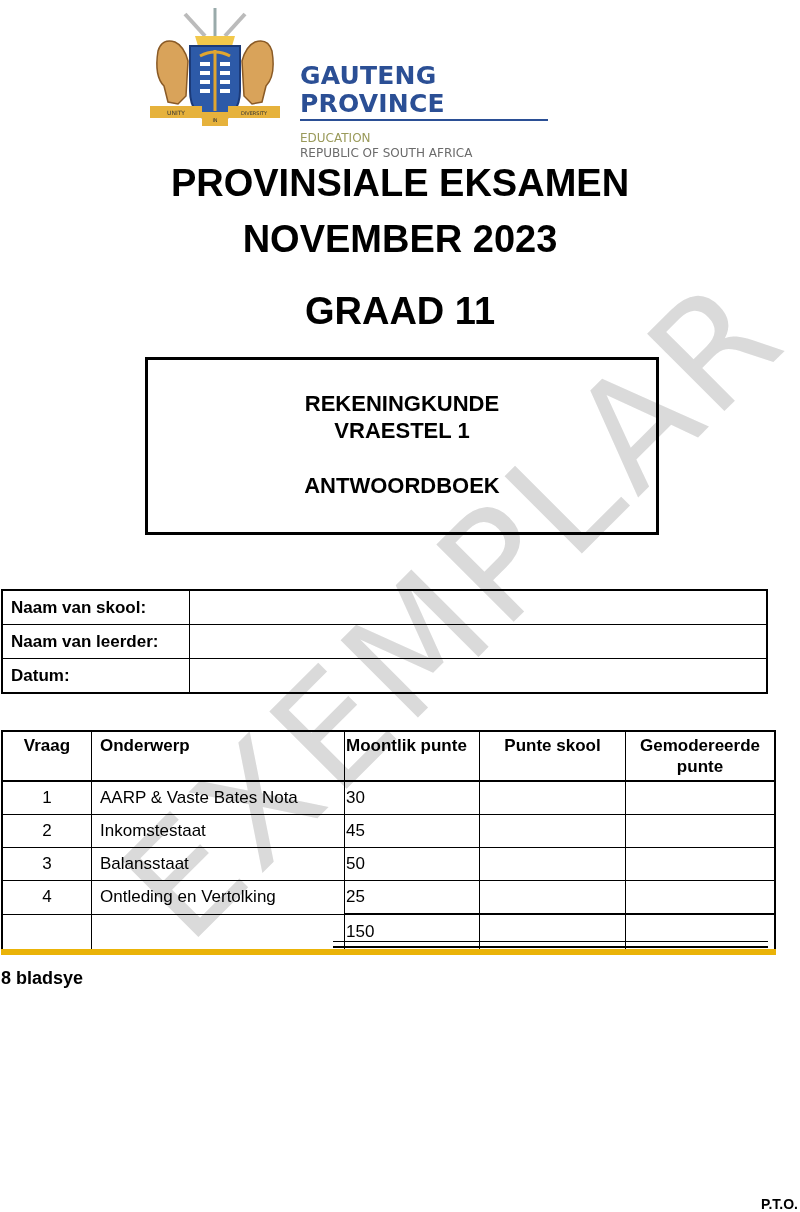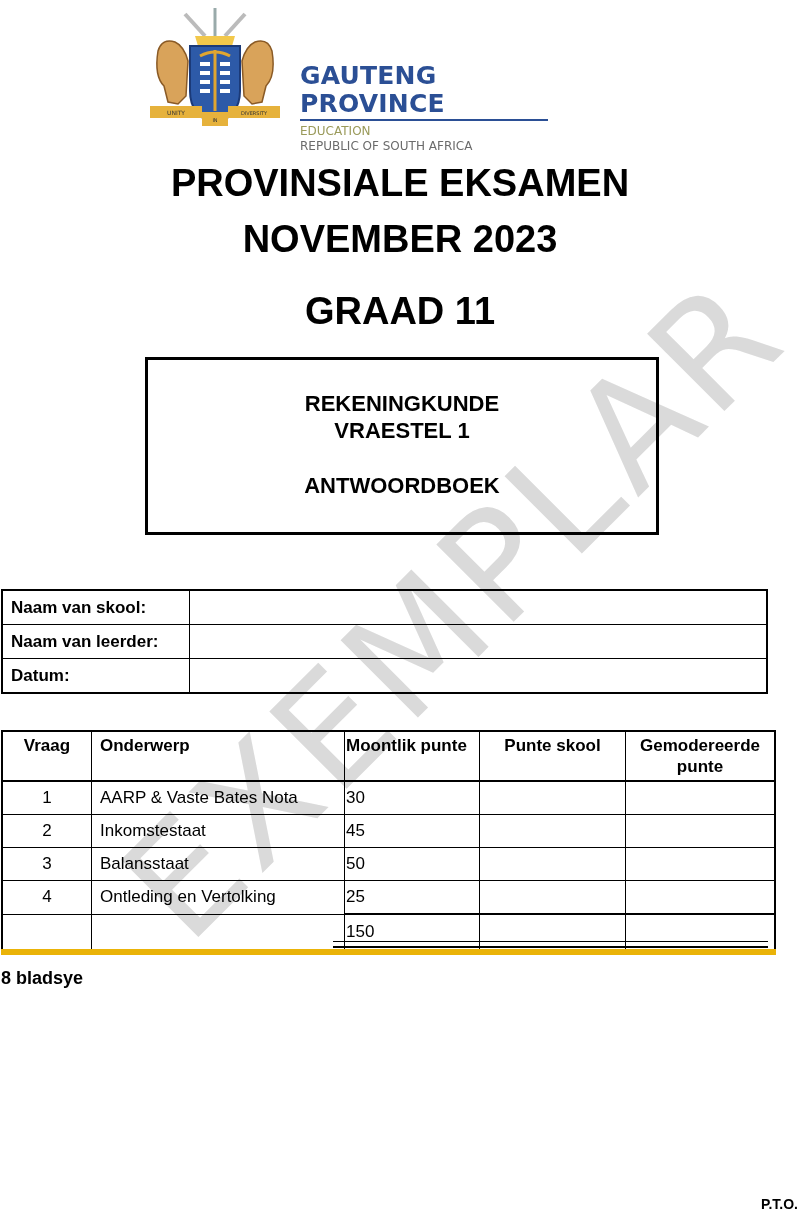--- a/index.html
+++ b/index.html
@@ -6,21 +6,21 @@
   body { width:800px; height:1212px; position:relative; overflow:hidden;
          font-family:"Liberation Sans", sans-serif; color:#000; }
 
   
   .logo { position:absolute; left:140px; top:6px; width:420px; height:124px; }
   .crest { position:absolute; left:0; top:0; width:150px; height:124px; }
   .brand { position:absolute; left:160px; top:56px; }
   .brand-title { color:#2b4f95; font-weight:bold; font-size:25px; letter-spacing:0.2px;
                  font-family:"DejaVu Sans", sans-serif; line-height:28px; }
   .brand-underline { height:2px; background:#2b4f95; width:248px; margin-top:1px; }
-  .brand-sub1 { color:#9a9a5a; font-size:12px; margin-top:3px; font-family:"DejaVu Sans", sans-serif; }
+  .brand-sub1 { color:#9a9a5a; font-size:12px; margin-top:10px; font-family:"DejaVu Sans", sans-serif; }
   .brand-sub2 { color:#6b6b6b; font-size:12px; margin-top:1px; font-family:"DejaVu Sans", sans-serif; }
 
   
   .title { position:absolute; left:0; width:800px; text-align:center; font-weight:bold; }
   .t1 { top:162px; font-size:38px; }
   .t2 { top:218px; font-size:38px; }
   .t3 { top:290px; font-size:38px; }
 
   
   .subject-box { position:absolute; left:145px; top:357px; width:508px; height:172px;

